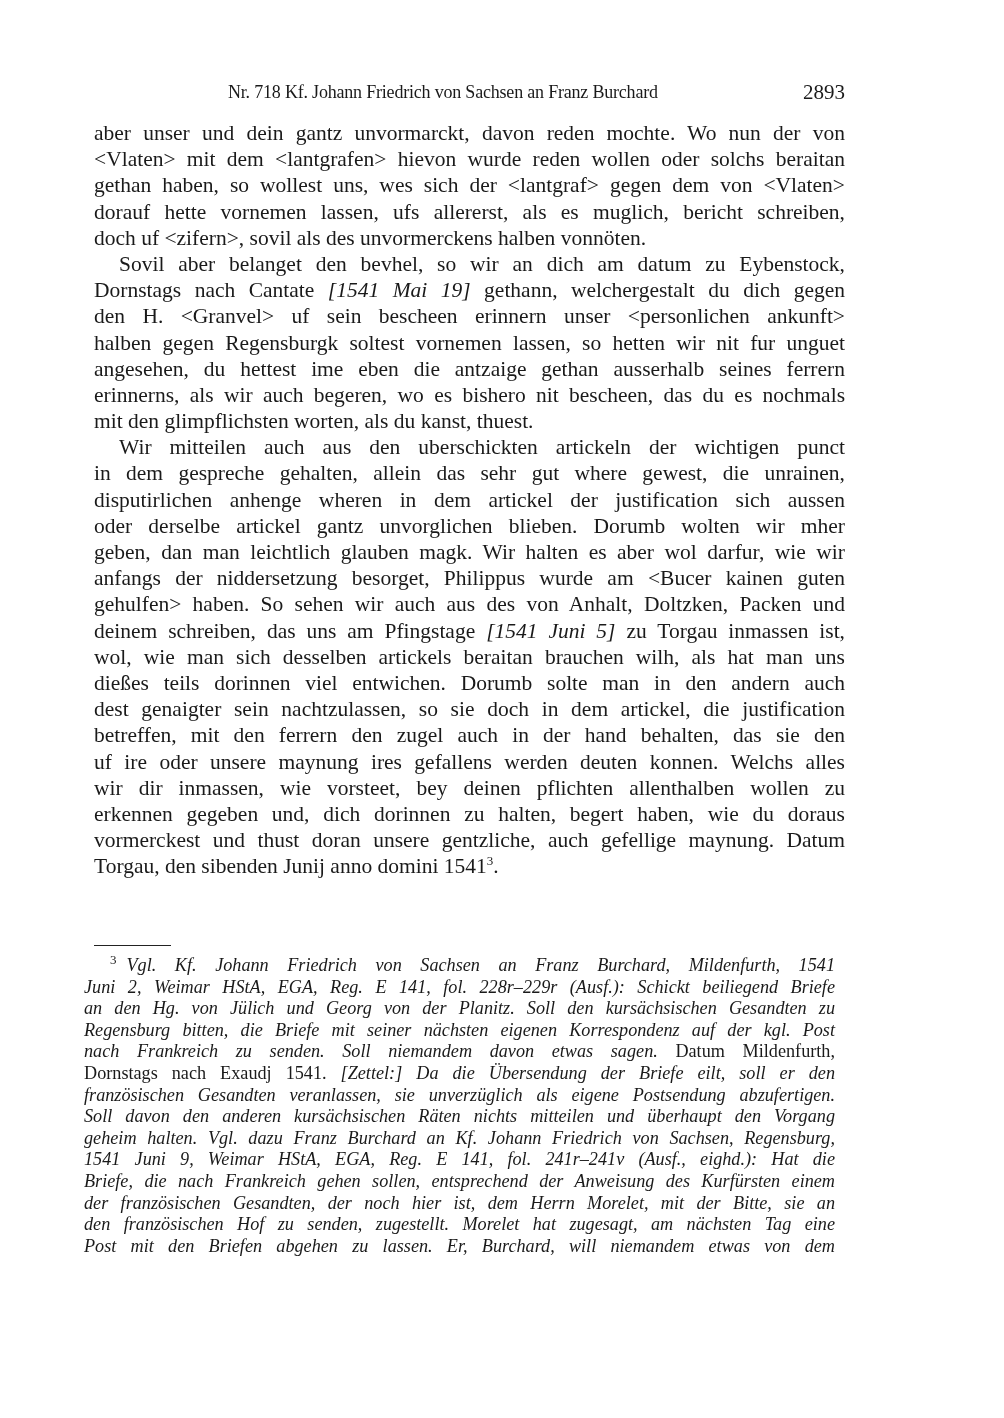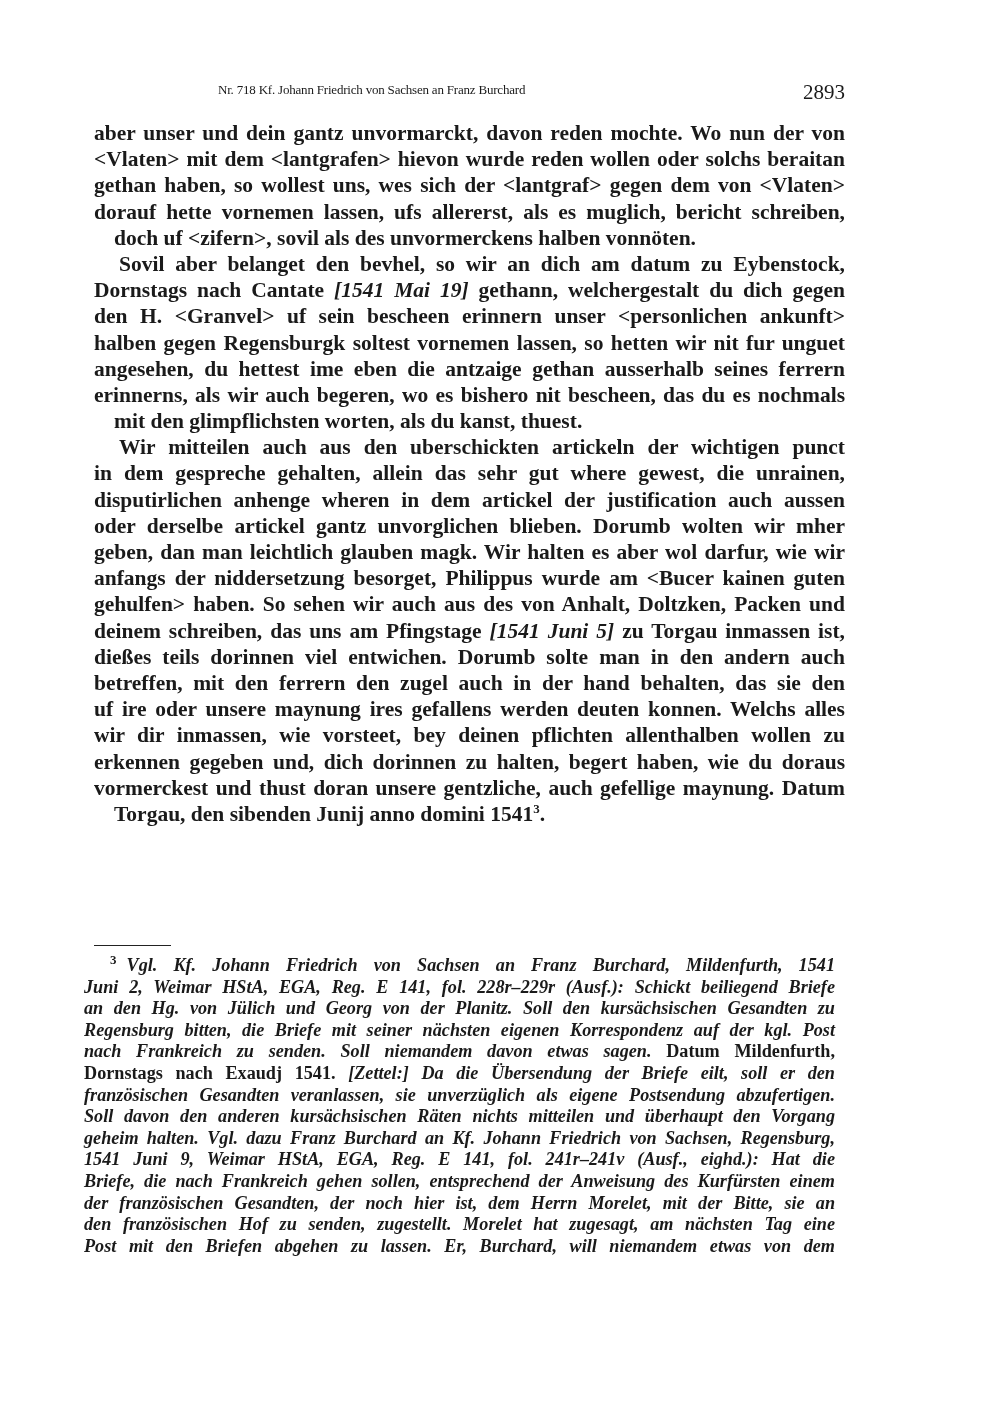--- a/index.html
+++ b/index.html
@@ -1,26 +1,26 @@
 <!DOCTYPE html>
 <html><head>
 <meta charset="utf-8">
 <style>
   html, body { margin: 0; padding: 0; background: #ffffff; }
   body { width: 1004px; height: 1418px; position: relative; overflow: hidden; color: #1a1a1a; }
   .page { position: absolute; left: 0; top: 0; width: 1004px; height: 1418px; background: #fff; }
   .header { position: absolute; top: 80px; left: 94px; width: 751px; height: 26px;
             font-family: "Liberation Serif", "DejaVu Serif", serif; font-size: 19px; }
-  .header .running-title { position: absolute; left: 124px; top: 2px; font-size: 13px; letter-spacing: -0.2px; }
+  .header .running-title { position: absolute; left: 134px; top: 2px; font-size: 18px; letter-spacing: -0.2px; }
   .header .page-number { position: absolute; right: 0; top: 0; font-size: 21px; }
   .main { position: absolute; left: 94px; top: 120px; width: 751px;
           font-family: "Liberation Serif", "DejaVu Serif", serif; font-size: 21.5px; }
   .line { display: block; height: 26.2px; line-height: 26.2px; white-space: nowrap;
-          text-align: justify; text-align-last: justify; font-weight: bold; }
-  .line.last { text-align-last: left; margin-left: 20px; }
+          text-align: justify; text-align-last: justify; }
+  .line.last { text-align-last: left; }
   .line.indent { padding-left: 25px; }
   .it { font-style: italic; }
   .sup { font-size: 13px; vertical-align: super; line-height: 0; }
   .rule { position: absolute; left: 94px; top: 945px; width: 77px; height: 1px; background: #222; }
   .fn { position: absolute; left: 84px; top: 955px; width: 751px;
         font-family: "Liberation Serif", "DejaVu Serif", serif; font-size: 18.2px; }
   .fn .line { height: 21.6px; line-height: 21.6px; }
   .fn .fnmark { font-size: 13px; vertical-align: super; line-height: 0; font-style: normal; padding-right: 10px; padding-left: 26px; }
 </style>
 </head>
@@ -44,27 +44,29 @@
     <span class="line indent">Sovil aber belanget den bevhel, so wir an dich am datum zu Eybenstock,</span>
     <span class="line"><span>Dornstags nach Cantate </span><span class="it">[1541 Mai 19]</span><span> gethann, welchergestalt du dich gegen</span></span>
     <span class="line">den H. &lt;Granvel&gt; uf sein bescheen erinnern unser &lt;personlichen ankunft&gt;</span>
     <span class="line">halben gegen Regensburgk soltest vornemen lassen, so hetten wir nit fur unguet</span>
     <span class="line">angesehen, du hettest ime eben die antzaige gethan ausserhalb seines ferrern</span>
     <span class="line">erinnerns, als wir auch begeren, wo es bishero nit bescheen, das du es nochmals</span>
     <span class="line last">mit den glimpflichsten worten, als du kanst, thuest.</span>
 
     <span class="line indent">Wir mitteilen auch aus den uberschickten artickeln der wichtigen punct</span>
     <span class="line">in dem gespreche gehalten, allein das sehr gut where gewest, die unrainen,</span>
-    <span class="line">disputirlichen anhenge wheren in dem artickel der justification auch aussen</span>
+    <span class="line">disputirlichen anhenge wheren in dem artickel der justification sich aussen</span>
     <span class="line">oder derselbe artickel gantz unvorglichen blieben. Dorumb wolten wir mher</span>
     <span class="line">geben, dan man leichtlich glauben magk. Wir halten es aber wol darfur, wie wir</span>
     <span class="line">anfangs der niddersetzung besorget, Philippus wurde am &lt;Bucer kainen guten</span>
     <span class="line">gehulfen&gt; haben. So sehen wir auch aus des von Anhalt, Doltzken, Packen und</span>
     <span class="line"><span>deinem schreiben, das uns am Pfingstage </span><span class="it">[1541 Juni 5]</span><span> zu Torgau inmassen ist,</span></span>
+    <span class="line">wol, wie man sich desselben artickels beraitan brauchen wilh, als hat man uns</span>
     <span class="line">dießes teils dorinnen viel entwichen. Dorumb solte man in den andern auch</span>
+    <span class="line">dest genaigter sein nachtzulassen, so sie doch in dem artickel, die justification</span>
     <span class="line">betreffen, mit den ferrern den zugel auch in der hand behalten, das sie den</span>
     <span class="line">uf ire oder unsere maynung ires gefallens werden deuten konnen. Welchs alles</span>
     <span class="line">wir dir inmassen, wie vorsteet, bey deinen pflichten allenthalben wollen zu</span>
     <span class="line">erkennen gegeben und, dich dorinnen zu halten, begert haben, wie du doraus</span>
     <span class="line">vormerckest und thust doran unsere gentzliche, auch gefellige maynung. Datum</span>
     <span class="line last"><span>Torgau, den sibenden Junij anno domini 1541</span><span class="sup">3</span><span>.</span></span>
   </div>
 
   <div class="rule"></div>
 

